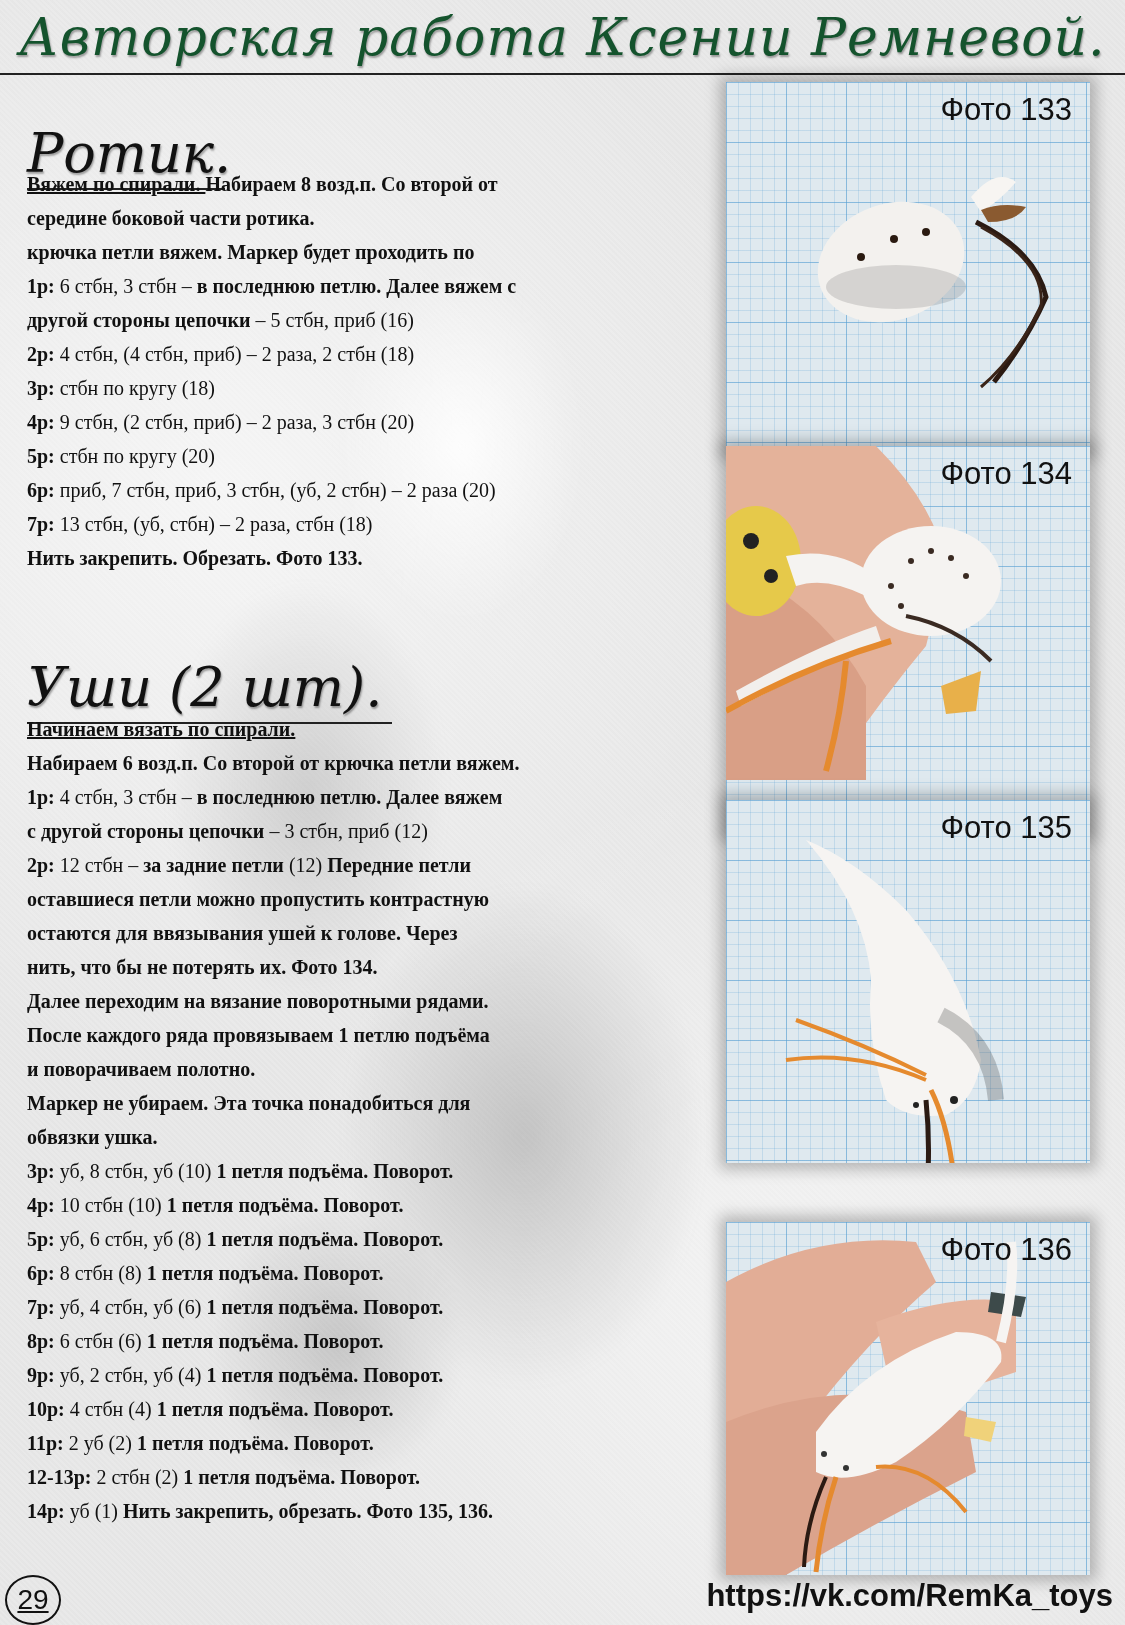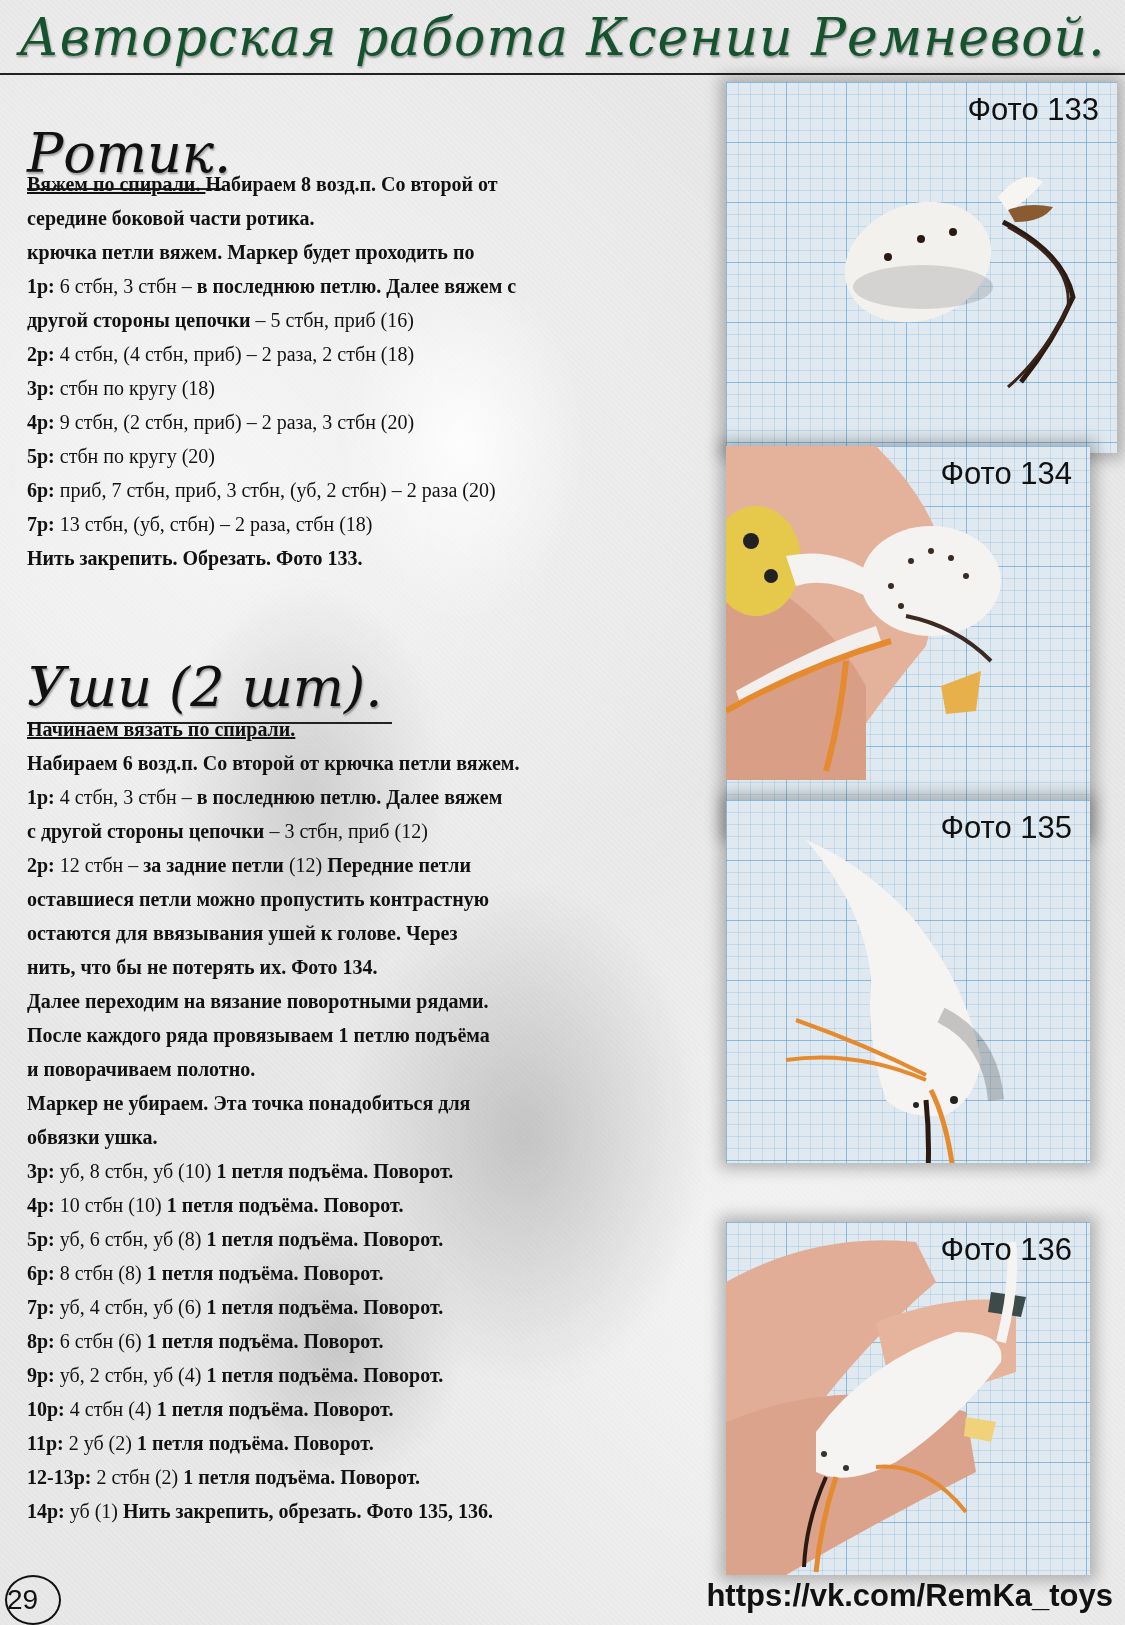--- a/index.html
+++ b/index.html
@@ -62,21 +62,21 @@
     background-size:60px 60px, 60px 60px, 12px 12px, 12px 12px;
   }
   .photo-label {
     position:absolute; right:18px; top:10px;
     font-family:"Liberation Sans", sans-serif; font-size:31px; color:#111;
   }
   .shape { position:absolute; }
   .page-number {
     position:absolute; left:5px; top:1575px; width:52px; height:46px;
     border:2px solid #111; border-radius:50%;
-    font-size:28px; line-height:46px; color:#111;
+    font-size:28px; line-height:46px; text-align:center; color:#111;text-decoration:underline;
   }
   .footer-link {
     position:absolute; right:12px; top:1578px;
     font-family:"Liberation Sans", sans-serif; font-weight:bold;
     font-size:31px; color:#111; white-space:nowrap;
   }
 </style>
 </head>
 <body>
 
@@ -130,21 +130,21 @@
   <p><span class="b">6р:</span><span> 8 стбн (8) </span><span class="b">1 петля подъёма. Поворот.</span></p>
   <p><span class="b">7р:</span><span> уб, 4 стбн, уб (6) </span><span class="b">1 петля подъёма. Поворот.</span></p>
   <p><span class="b">8р:</span><span> 6 стбн (6) </span><span class="b">1 петля подъёма. Поворот.</span></p>
   <p><span class="b">9р:</span><span> уб, 2 стбн, уб (4) </span><span class="b">1 петля подъёма. Поворот.</span></p>
   <p><span class="b">10р:</span><span> 4 стбн (4) </span><span class="b">1 петля подъёма. Поворот.</span></p>
   <p><span class="b">11р:</span><span> 2 уб (2) </span><span class="b">1 петля подъёма. Поворот.</span></p>
   <p><span class="b">12-13р:</span><span> 2 стбн (2) </span><span class="b">1 петля подъёма. Поворот.</span></p>
   <p><span class="b">14р:</span><span> уб (1) </span><span class="b">Нить закрепить, обрезать. Фото 135, 136.</span></p>
 </div>
 
-<div class="photo" style="top:82px; height:371px;padding-left:27px;">
+<div class="photo" style="top:82px; height:371px;">
   <svg class="shape" width="364" height="348">
     <ellipse cx="165" cy="180" rx="75" ry="58" fill="#f3f1ee" transform="rotate(-20 165 180)"></ellipse>
     <ellipse cx="170" cy="205" rx="70" ry="22" fill="rgba(0,0,0,0.12)"></ellipse>
     <path d="M245 115 Q270 85 290 100 Q275 118 255 130 Z" fill="#f7f5f2"></path>
     <path d="M255 128 Q275 120 300 125 Q290 140 262 140 Z" fill="#8a5a30"></path>
     <circle cx="135" cy="175" r="4" fill="#2a1a10"></circle>
     <circle cx="168" cy="157" r="4" fill="#2a1a10"></circle>
     <circle cx="200" cy="150" r="4" fill="#2a1a10"></circle>
     <path d="M250 140 Q310 170 320 215 Q300 260 268 300" stroke="#2b1a12" stroke-width="5" fill="none"></path>
     <path d="M255 145 Q320 180 315 225 Q290 275 255 305" stroke="#3a2418" stroke-width="3" fill="none"></path>

